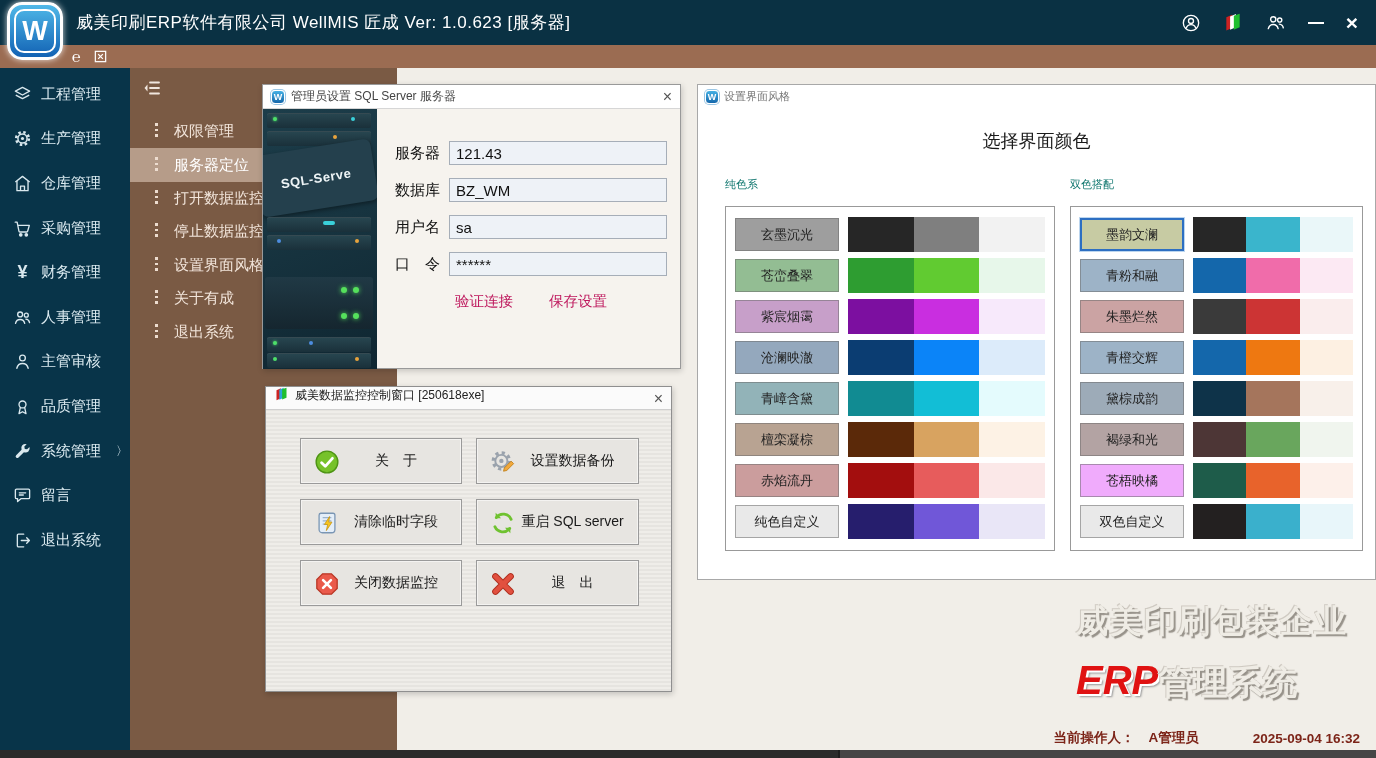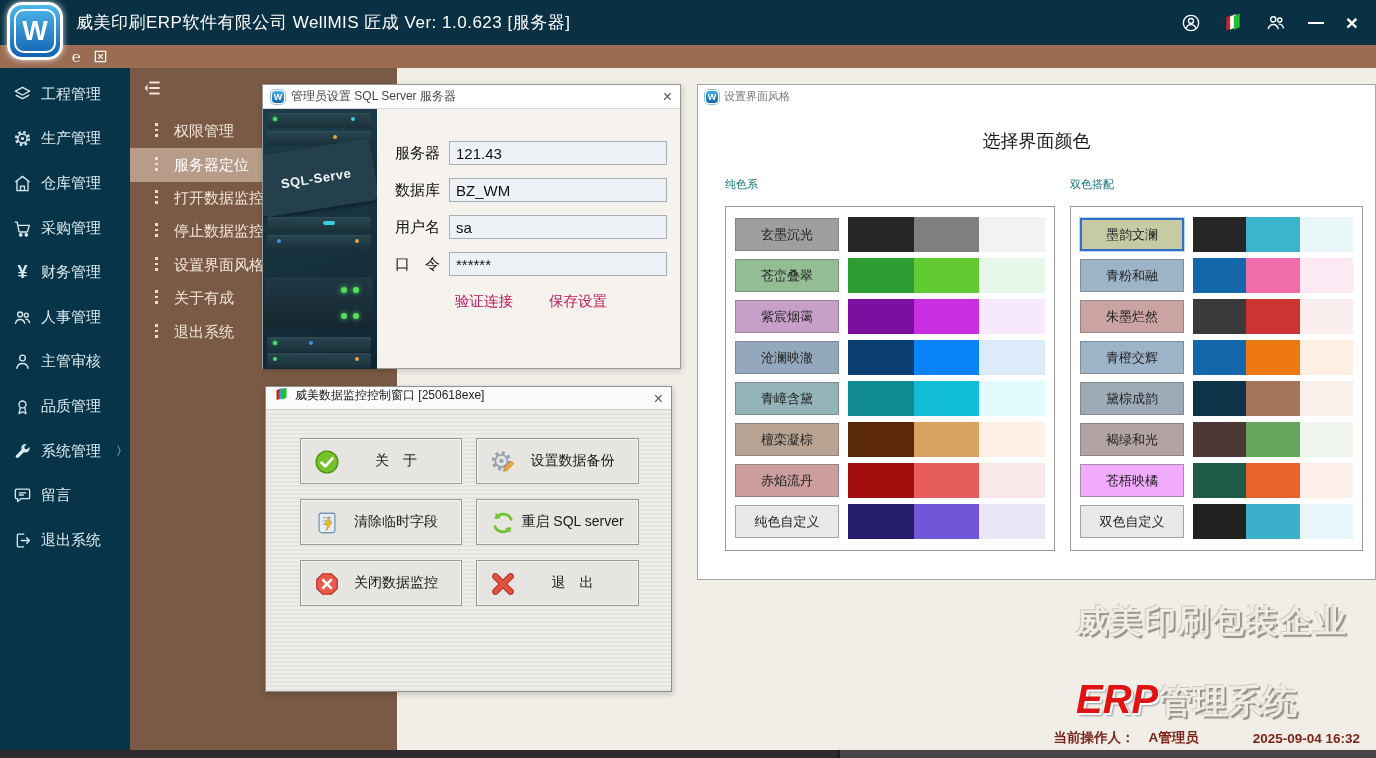--- a/index.html
+++ b/index.html
@@ -76,21 +76,21 @@
 
   
   .monitor { left:265px; top:386px; width:407px; height:306px; border:1px solid #8f8f8f; background:repeating-linear-gradient(180deg,#efede9 0 2px,#e6e4e0 2px 4px); box-shadow:1px 2px 6px rgba(0,0,0,.2); z-index:3; }
   .mon-titlebar { position:absolute; left:0; top:0; width:100%; height:23px; background:#fbfbfb; border-bottom:1px solid #cfcfcf; display:flex; align-items:flex-start; gap:6px; padding:0 8px; font-size:12px; color:#222; }
   .mon-grid { position:absolute; left:34px; top:51px; display:grid; grid-template-columns:162px 163px; grid-auto-rows:46px; column-gap:14px; row-gap:15px; }
   .mon-btn { position:relative; background:#e7e5e1; border:1px solid #9a9a9a; box-shadow:inset 0 0 0 1px #f4f3f1; display:flex; align-items:center; justify-content:center; font-size:14px; color:#1a1a1a; padding-left:30px; }
   .mon-btn svg { position:absolute; left:13px; top:10px; }
 
   
   .wm1 { left:1076px; top:600px; font-size:32px; font-weight:bold; letter-spacing:2px; color:#efece5; text-shadow:2px 2px 1px #97928a, -1px -1px 0 #cfcac2; z-index:1; }
-  .wm2 { left:1076px; top:658px; z-index:1;margin-top:19px; }
+  .wm2 { left:1076px; top:658px; z-index:1; }
   .wm2 .erp { font-size:40px; font-weight:bold; font-style:italic; color:#e01212; text-shadow:2px 2px 0 #fff,3px 3px 2px #999; }
   .wm2 .rest { font-size:34px; font-weight:bold; color:#efece5; text-shadow:2px 2px 1px #97928a, -1px -1px 0 #cfcac2; letter-spacing:1px; }
   .statusline { left:0; top:729px; width:1360px; display:flex; justify-content:flex-end; align-items:center; font-size:13.5px; font-weight:bold; color:#7c2418; z-index:2; }
   .statusline .op-name { margin-left:14px; }
   .statusline .dtime { margin-left:54px; }
 
   
   .bottom-strip { left:0; top:750px; width:1376px; height:8px; background:#2b2b2b; z-index:6; }
   .bottom-strip .seg { position:absolute; left:838px; top:0; width:538px; height:8px; background:#454545; border-left:2px solid #1d1d1d; }
 

